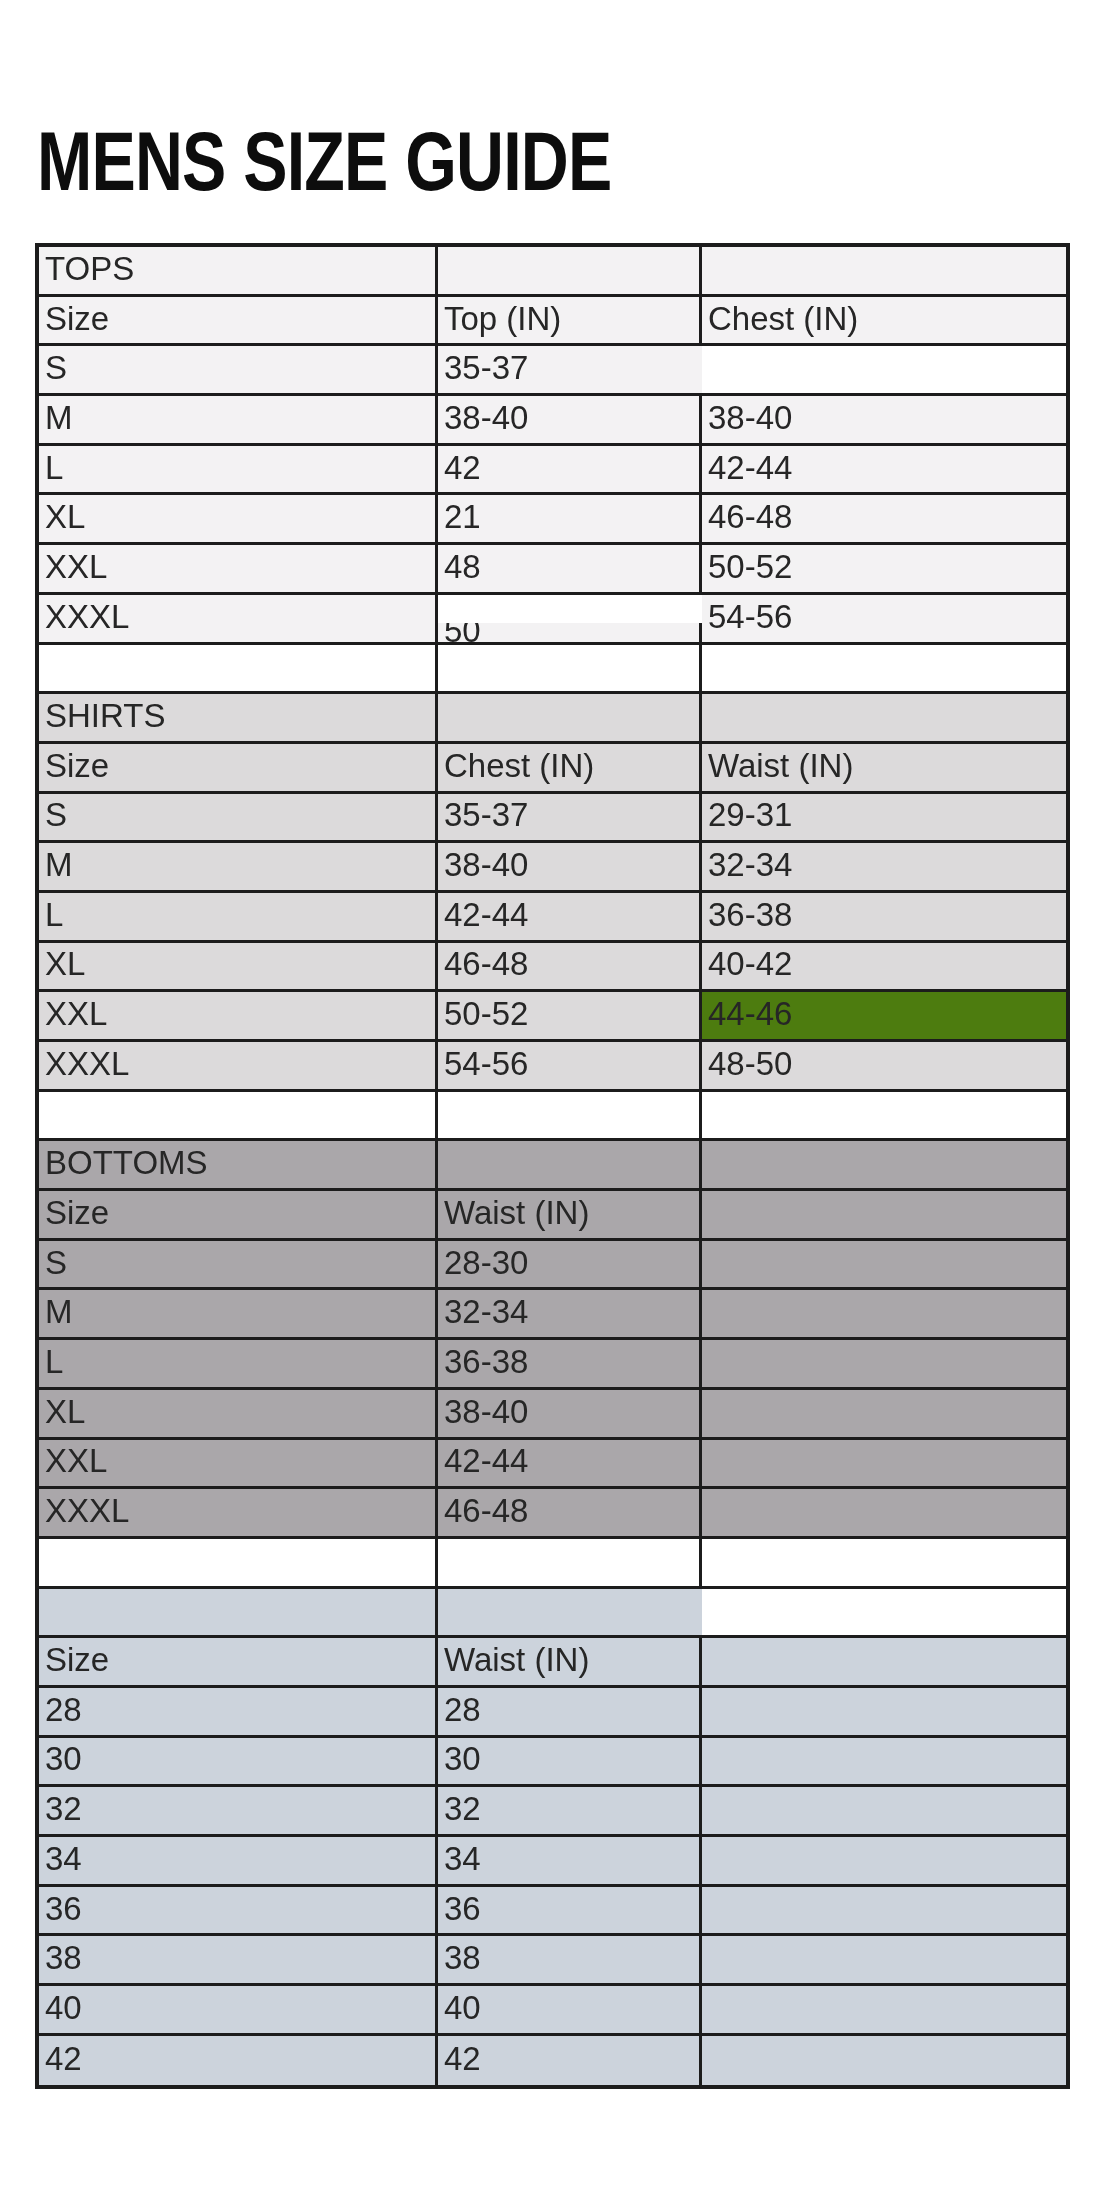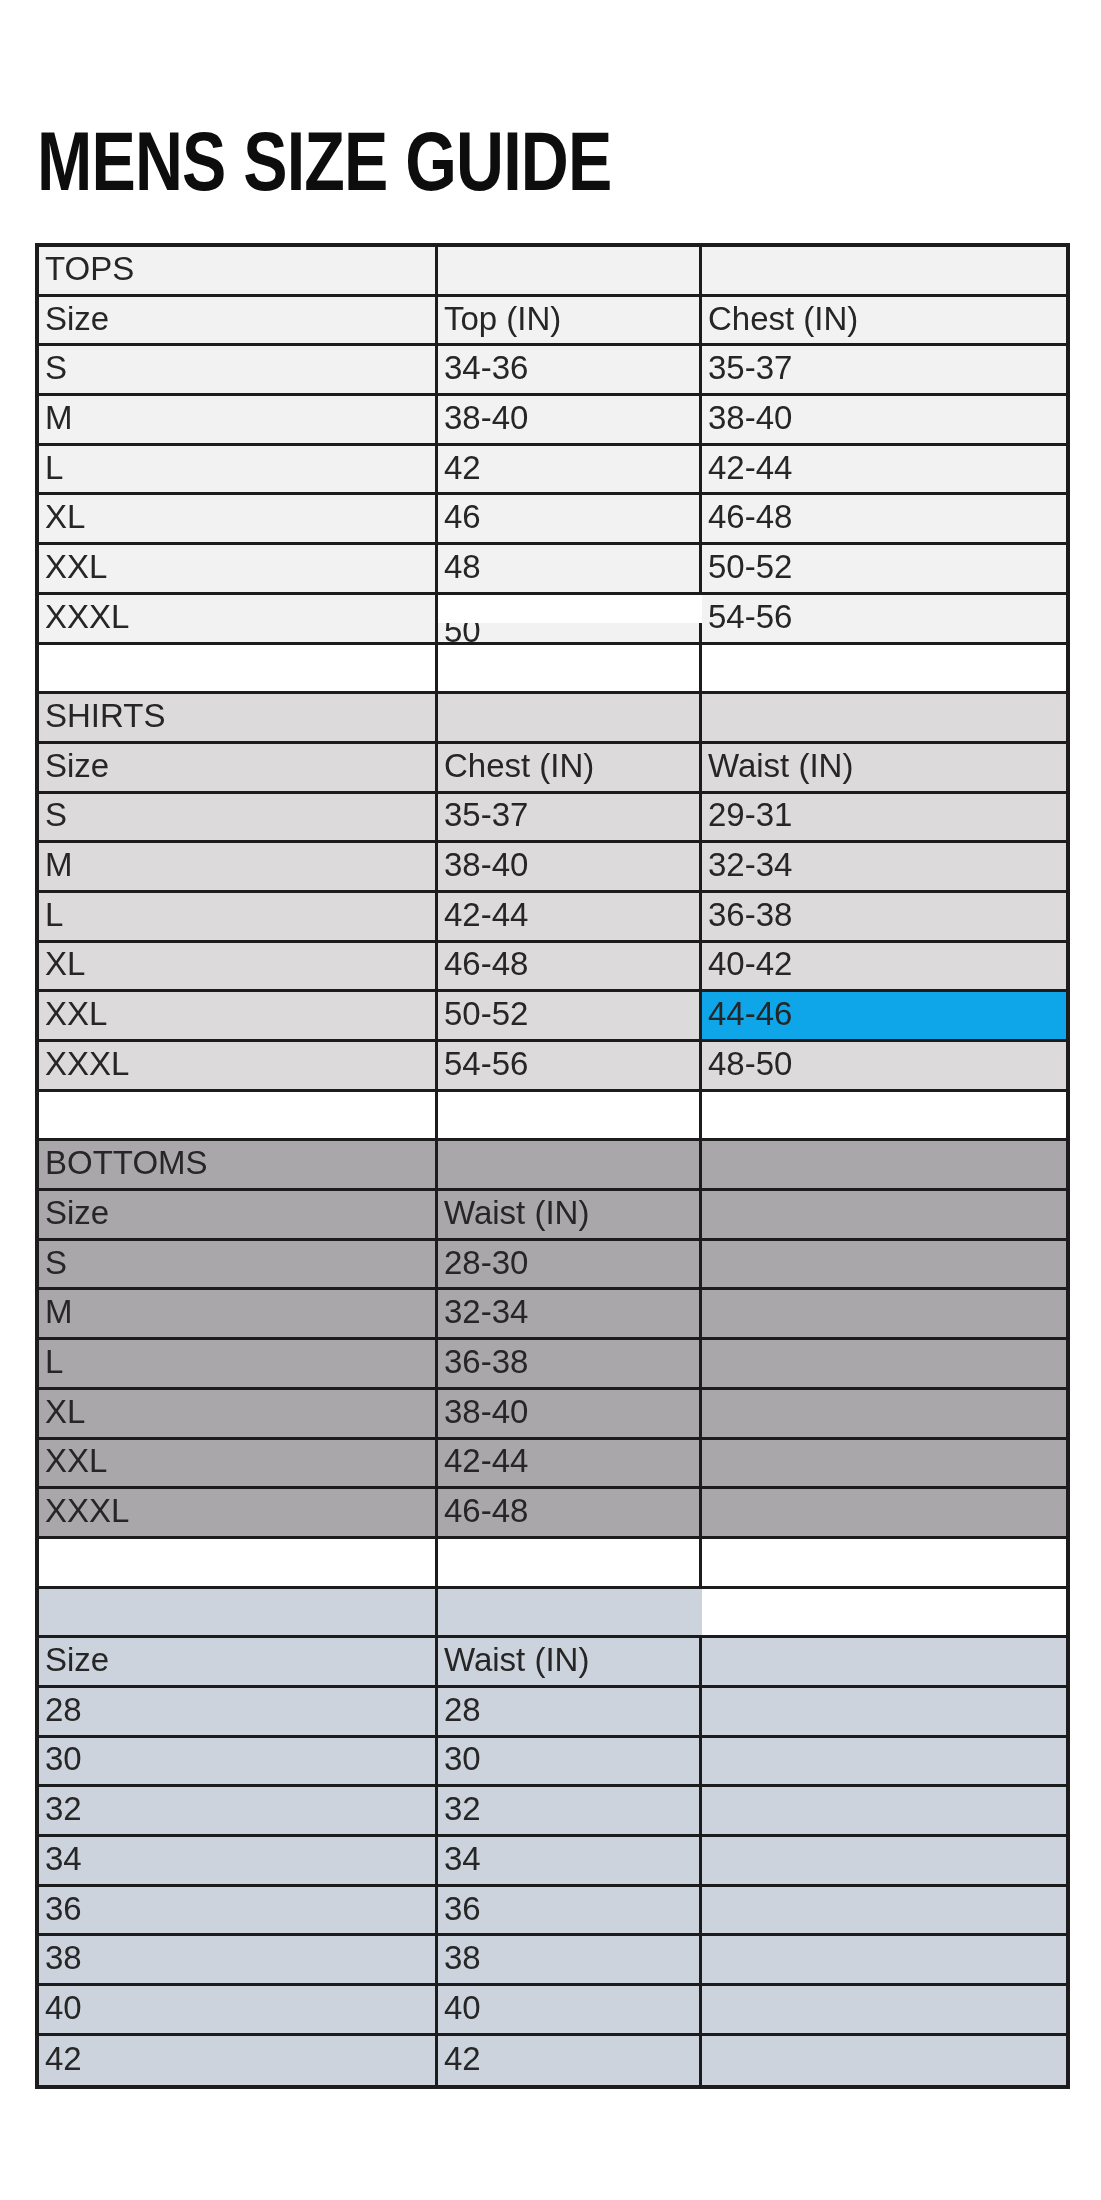--- a/index.html
+++ b/index.html
@@ -74,36 +74,35 @@
       <div class="cell" style="background: rgb(243, 242, 243);"></div>
       <div class="cell" style="background: rgb(243, 242, 243);"></div>
     </div>
     <div class="row">
       <div class="cell" style="background: rgb(243, 242, 243);">Size</div>
       <div class="cell" style="background: rgb(243, 242, 243);">Top (IN)</div>
       <div class="cell" style="background: rgb(243, 242, 243);">Chest (IN)</div>
     </div>
     <div class="row">
       <div class="cell" style="background: rgb(243, 242, 243);">S</div>
-      <div class="cell" style="background: rgb(243, 242, 243);">34-36</div>
       <div class="cell" style="background: rgb(243, 242, 243);">35-37</div>
     </div>
     <div class="row">
       <div class="cell" style="background: rgb(243, 242, 243);">M</div>
       <div class="cell" style="background: rgb(243, 242, 243);">38-40</div>
       <div class="cell" style="background: rgb(243, 242, 243);">38-40</div>
     </div>
     <div class="row">
       <div class="cell" style="background: rgb(243, 242, 243);">L</div>
       <div class="cell" style="background: rgb(243, 242, 243);">42</div>
       <div class="cell" style="background: rgb(243, 242, 243);">42-44</div>
     </div>
     <div class="row">
       <div class="cell" style="background: rgb(243, 242, 243);">XL</div>
-      <div class="cell" style="background: rgb(243, 242, 243);">46</div>
+      <div class="cell" style="background: rgb(243, 242, 243);">21</div>
       <div class="cell" style="background: rgb(243, 242, 243);">46-48</div>
     </div>
     <div class="row">
       <div class="cell" style="background: rgb(243, 242, 243);">XXL</div>
       <div class="cell" style="background: rgb(243, 242, 243);">48</div>
       <div class="cell" style="background: rgb(243, 242, 243);">50-52</div>
     </div>
     <div class="row">
       <div class="cell" style="background: rgb(243, 242, 243);">XXXL</div>
       <div class="cell" style="background: rgb(243, 242, 243); margin-top: 28px;">50</div>
@@ -140,21 +139,21 @@
       <div class="cell" style="background: rgb(220, 218, 219);">36-38</div>
     </div>
     <div class="row">
       <div class="cell" style="background: rgb(220, 218, 219);">XL</div>
       <div class="cell" style="background: rgb(220, 218, 219);">46-48</div>
       <div class="cell" style="background: rgb(220, 218, 219);">40-42</div>
     </div>
     <div class="row">
       <div class="cell" style="background: rgb(220, 218, 219);">XXL</div>
       <div class="cell" style="background: rgb(220, 218, 219);">50-52</div>
-      <div class="cell" style="background: #0ea5e9;">44-46</div>
+      <div class="cell" style="background: #4d7c0f;">44-46</div>
     </div>
     <div class="row">
       <div class="cell" style="background: rgb(220, 218, 219);">XXXL</div>
       <div class="cell" style="background: rgb(220, 218, 219);">54-56</div>
       <div class="cell" style="background: rgb(220, 218, 219);">48-50</div>
     </div>
     <div class="row spacer">
       <div class="cell" style="background: rgb(255, 255, 255);"></div>
       <div class="cell" style="background: rgb(255, 255, 255);"></div>
       <div class="cell" style="background: rgb(255, 255, 255);"></div>

